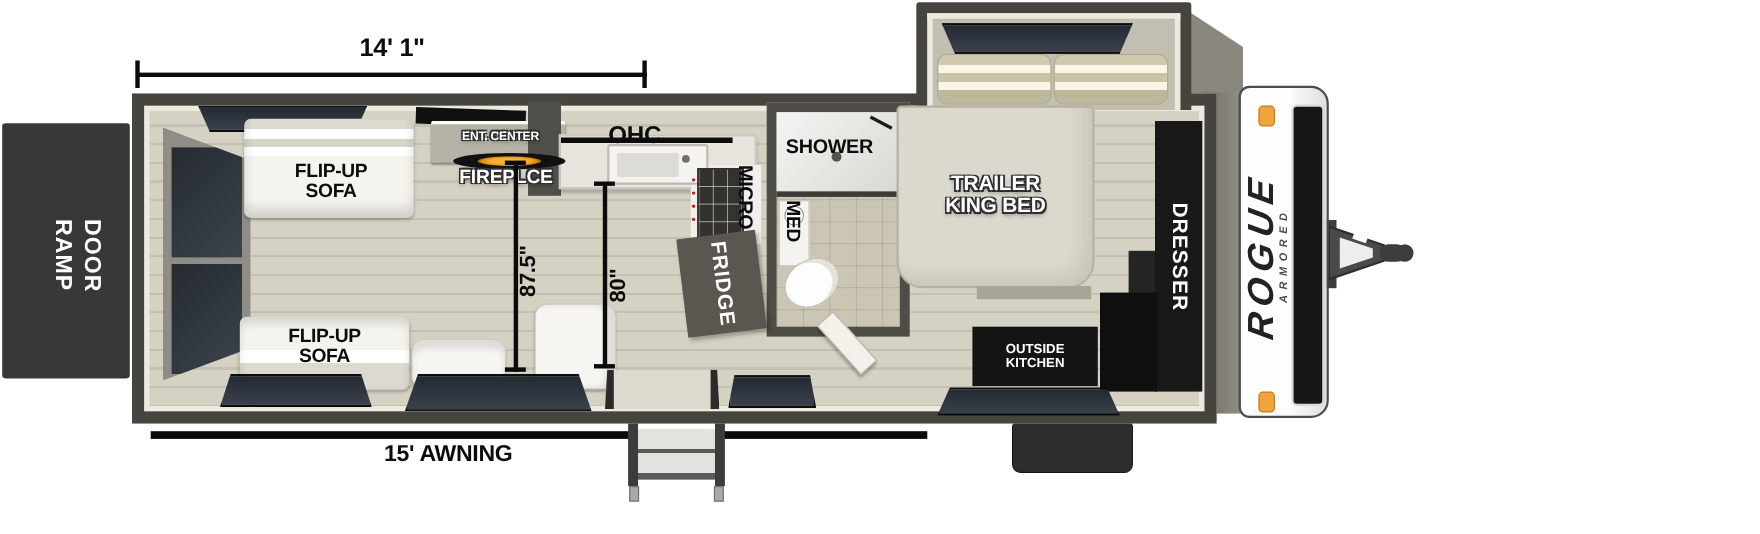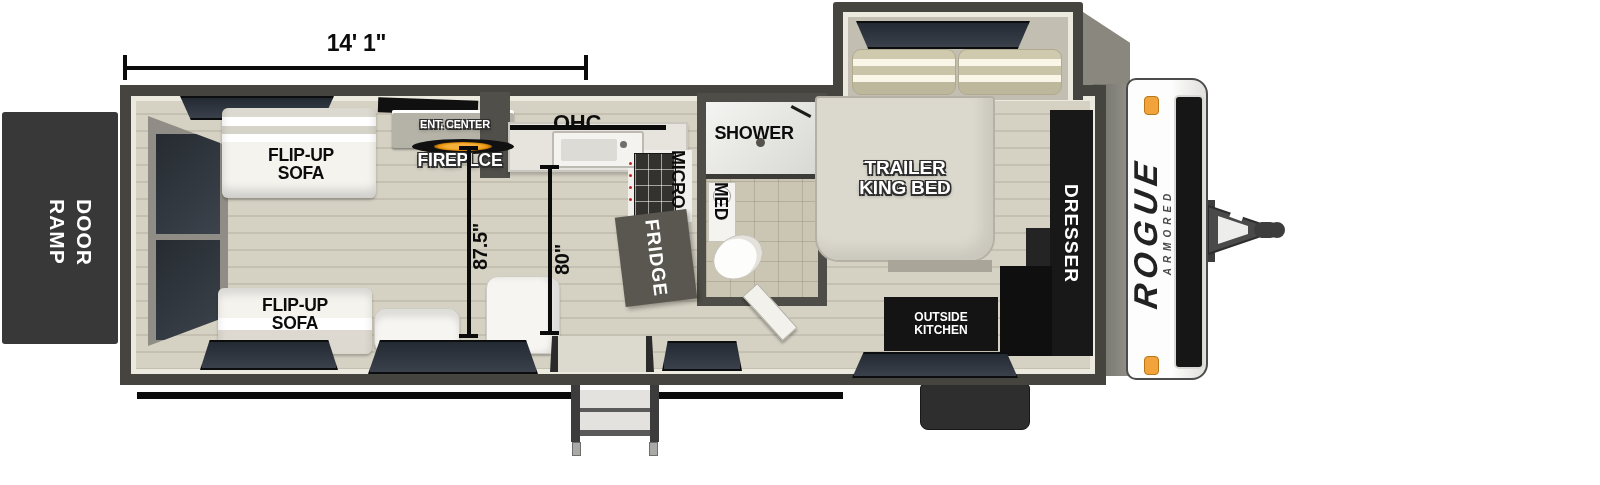--- a/index.html
+++ b/index.html
@@ -183,20 +183,21 @@
   <svg class="abs" style="left:1204px;top:192px;z-index:3;" width="84" height="78" viewBox="0 0 84 78">
     <rect x="2" y="8" width="9" height="62" fill="#3d3d3d"></rect>
     <polygon points="4,14 54,31 54,45 4,62" fill="#4a4a4a" stroke="#2e2e2e" stroke-width="2"></polygon>
     <polygon points="14,24 44,34 44,42 14,52" fill="#ededeb"></polygon>
     <rect x="26" y="22" width="13px" height="5" fill="#fff" transform="rotate(20 32 24)"></rect>
     <rect x="50" y="30" width="24" height="16" rx="8" fill="#3d3d3d"></rect>
     <circle cx="73" cy="38" r="8" fill="#3d3d3d"></circle>
   </svg>
 
   <div class="abs dimline" style="left:137px;top:392px;width:706px;height:7px;"></div>
+  <div class="abs lblk" style="left:295px;top:402px;width:225px;font-size:21px;">15' AWNING</div>
 
   <div class="abs" style="left:571px;top:384px;width:88px;height:70px;">
     <div class="abs" style="left:0;top:0;width:9px;height:58px;background:#3c3c3c;"></div>
     <div class="abs" style="right:0;top:0;width:9px;height:58px;background:#3c3c3c;"></div>
     <div class="abs" style="left:9px;top:6px;width:70px;height:46px;background:#e3e2df;
                 background-image:linear-gradient(180deg,rgba(0,0,0,0) 0 18px,#5a5a5a 18px 22px,rgba(0,0,0,0) 22px 40px,#5a5a5a 40px 44px);"></div>
     <div class="abs" style="left:1px;top:58px;width:7px;height:12px;background:#a9a9a7;border:1px solid #6d6d6b;"></div>
     <div class="abs" style="right:1px;top:58px;width:7px;height:12px;background:#a9a9a7;border:1px solid #6d6d6b;"></div>
   </div>
 

